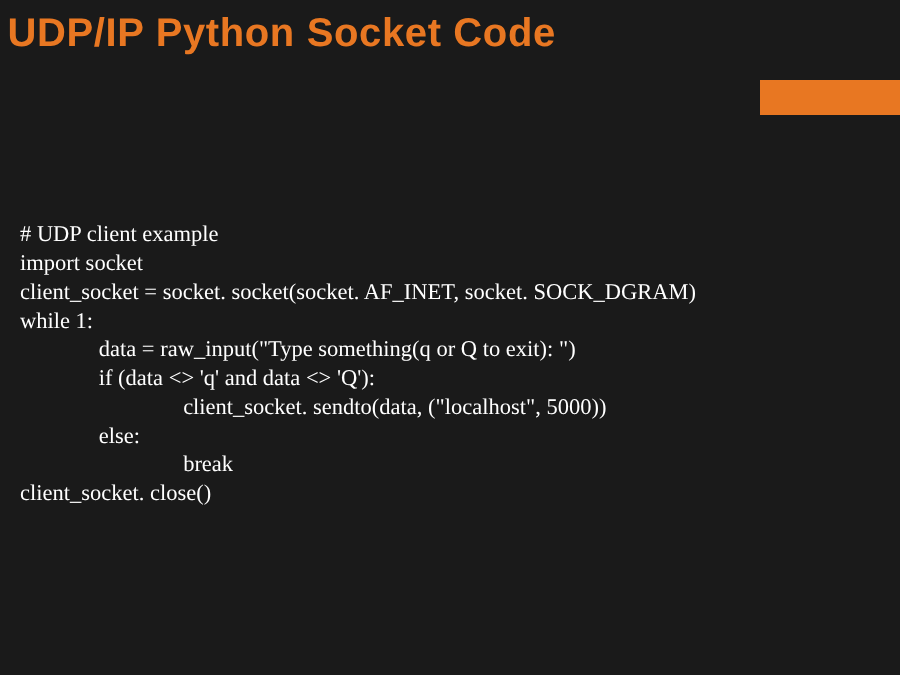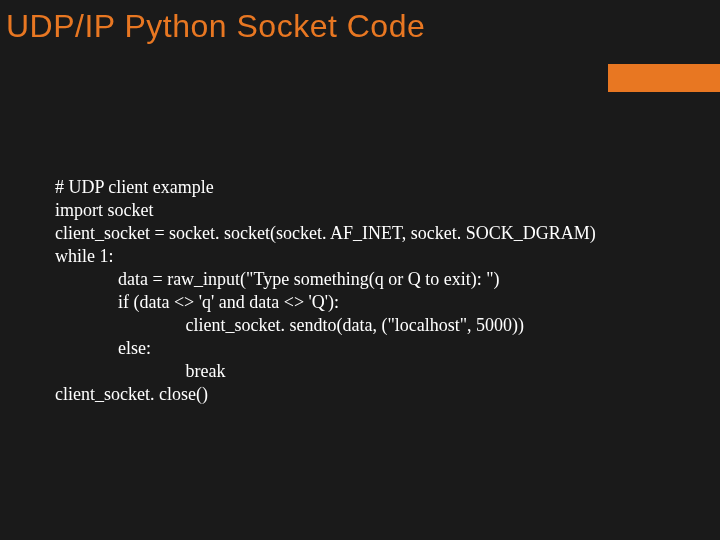--- a/index.html
+++ b/index.html
@@ -5,21 +5,21 @@
   * { margin: 0; padding: 0; box-sizing: border-box; }
   html, body { width: 720px; height: 540px; overflow: hidden; }
   body {
     background: #1a1a1a;
     font-family: Arial, Helvetica, sans-serif;
     position: relative;
   }
   .title {
     color: #e87722;
     font-size: 32px;
-    font-weight: normal;
+    font-weight: bold;
     padding: 8px 0 0 6px;
     letter-spacing: 0.5px;
   }
   .orange-bar {
     position: absolute;
     top: 64px;
     right: 0;
     width: 112px;
     height: 28px;
     background: #e87722;
@@ -27,21 +27,20 @@
   .code-block {
     position: absolute;
     top: 176px;
     left: 16px;
     right: 16px;
     color: #ffffff;
     font-family: "Times New Roman", Times, serif;
     font-size: 18px;
     line-height: 1.28;
     white-space: pre;
-    margin-left: 39px;
   }
 </style>
 </head>
 <body>
 
 <div class="title">UDP/IP Python Socket Code</div>
 
 <div class="orange-bar"></div>
 
 <div class="code-block"><span># UDP client example</span>

